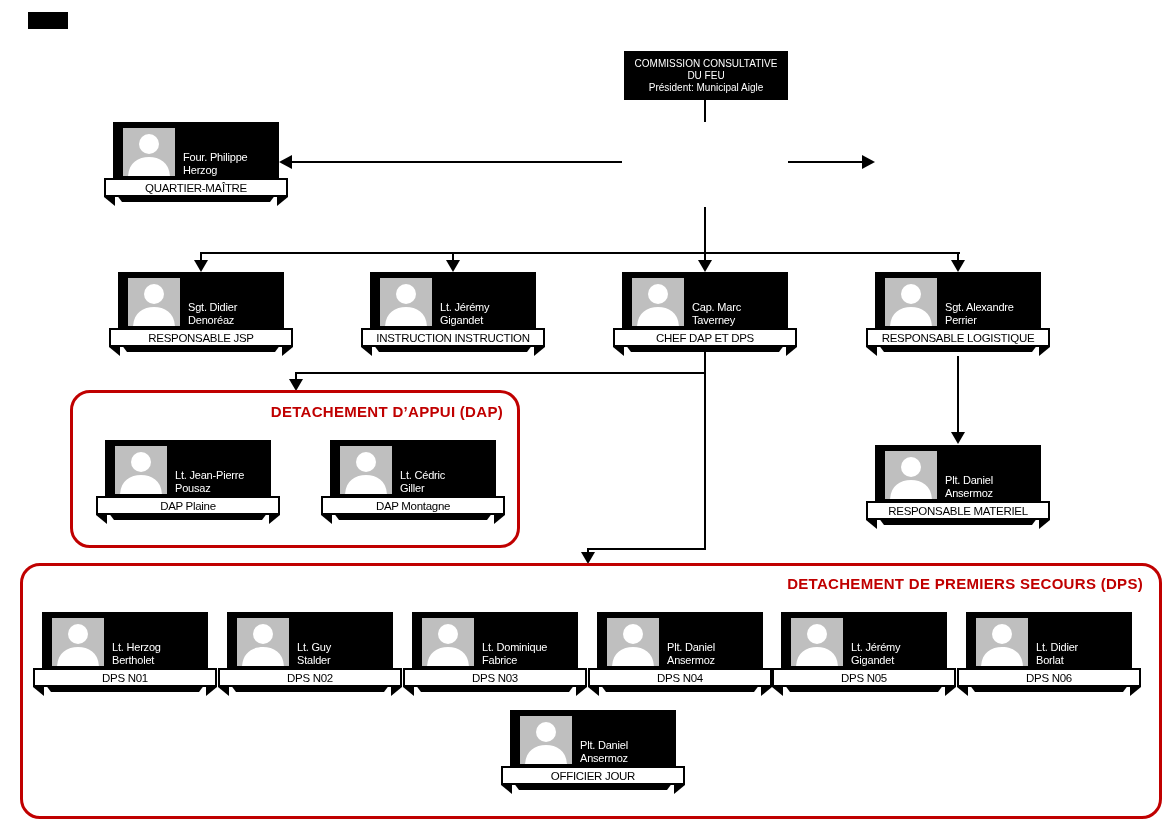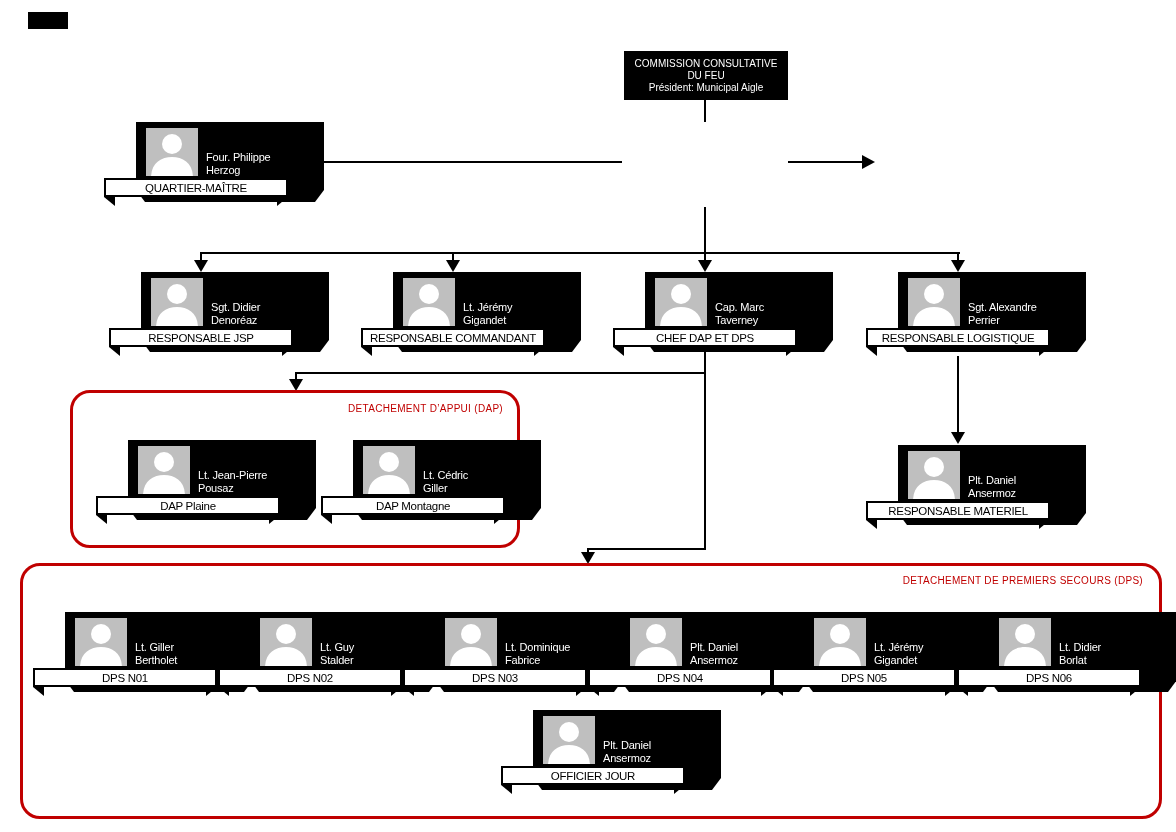--- a/index.html
+++ b/index.html
@@ -6,22 +6,22 @@
   .stage{position:relative;width:1176px;height:832px;background:#ffffff;overflow:hidden;
          font-family:"Liberation Sans",sans-serif;-webkit-font-smoothing:antialiased;}
   
   .logo-mark{position:absolute;left:28px;top:12px;width:40px;height:17px;background:#000;}
   
   .rootbox{position:absolute;left:624px;top:51px;width:164px;height:49px;background:#000;color:#fff;
            display:flex;flex-direction:column;justify-content:center;text-align:center;
            font-size:10px;line-height:12px;box-sizing:border-box;padding:10px 3px;}
   
   .card{position:absolute;width:166px;height:88px;}
-  .cbox{position:absolute;left:0;top:0;width:188px;height:80px;background:#000;
-        clip-path:polygon(0 0,100% 0,100% 85%,calc(100% - 9px) 100%,9px 100%,0 85%);margin-left:23px;}
+  .cbox{position:absolute;left:0;top:0;width:166px;height:80px;background:#000;
+        clip-path:polygon(0 0,100% 0,100% 85%,calc(100% - 9px) 100%,9px 100%,0 85%);}
   .photo{position:absolute;left:10px;top:6px;width:52px;height:48px;background:var(--gray,#BFBFBF);overflow:hidden;}
   .psvg{position:absolute;left:0;top:2px;width:52px;height:48px;}
   .psvg circle,.psvg path{fill:#fff;}
   .pname{position:absolute;left:70px;top:29px;color:#fff;font-size:11px;line-height:13px;letter-spacing:-0.2px;white-space:nowrap;}
   .ribbon{position:absolute;left:-9px;right:-9px;top:56px;height:19px;background:#fff;
           border:2px solid #000;box-sizing:border-box;display:flex;align-items:center;justify-content:center;
           font-size:11.5px;letter-spacing:-0.3px;color:#000;white-space:nowrap;}
   .fold{position:absolute;top:75px;width:11px;height:9px;background:#000;}
   .fold-l{left:-9px;clip-path:polygon(0 0,100% 0,100% 100%);}
   .fold-r{right:-9px;clip-path:polygon(0 0,100% 0,0 100%);}
@@ -30,21 +30,21 @@
   .vline{width:2px;}
   .hline{height:2px;}
   .arr{position:absolute;width:0;height:0;}
   .arr-down{border-left:7px solid transparent;border-right:7px solid transparent;border-top:12px solid #000;}
   .arr-left{border-top:7px solid transparent;border-bottom:7px solid transparent;border-right:13px solid #000;}
   .arr-right{border-top:7px solid transparent;border-bottom:7px solid transparent;border-left:13px solid #000;}
   
   .section{position:absolute;border:3px solid var(--red,#C00000);border-radius:20px;box-sizing:border-box;background:transparent;}
   .dap-section{left:70px;top:390px;width:450px;height:158px;}
   .dps-section{left:20px;top:563px;width:1142px;height:256px;}
-  .section-label{position:absolute;color:var(--red,#C00000);font-size:10px;letter-spacing:.3px;white-space:nowrap;}
+  .section-label{position:absolute;color:var(--red,#C00000);font-size:15px;letter-spacing:.3px;white-space:nowrap;font-weight:bold;}
   .dap-label{right:14px;top:10px;}
   .dps-label{right:16px;top:9px;}
 </style>
 </head>
 <body>
 
 <div class="stage">
 
   <div class="logo-mark"></div>
 
@@ -139,21 +139,21 @@
             <circle cx="26" cy="14" r="10"></circle>
             <path d="M5 48 C5 33 15 27 26 27 C37 27 47 33 47 48 Z"></path>
           </svg>
       </div>
       <div class="pname">
         <div>Lt. Jérémy</div>
           <div>Gigandet</div>
       </div>
     </div>
     <div class="ribbon">
-        <span>RESPONSABLE COMMANDANT</span>
+        <span>INSTRUCTION INSTRUCTION</span>
       </div>
     <div class="fold fold-l"></div>
     <div class="fold fold-r"></div>
   </div>
 
   <div class="card" style="left:622px;top:272px">
     <div class="cbox">
       <div class="photo">
         <svg class="psvg" viewBox="0 0 52 48">
             <circle cx="26" cy="14" r="10"></circle>
@@ -254,21 +254,21 @@
 
   <div class="card" style="left:42px;top:612px">
     <div class="cbox">
       <div class="photo">
         <svg class="psvg" viewBox="0 0 52 48">
             <circle cx="26" cy="14" r="10"></circle>
             <path d="M5 48 C5 33 15 27 26 27 C37 27 47 33 47 48 Z"></path>
           </svg>
       </div>
       <div class="pname">
-        <div>Lt. Giller</div>
+        <div>Lt. Herzog</div>
           <div>Bertholet</div>
       </div>
     </div>
     <div class="ribbon">
         <span>DPS N01</span>
       </div>
     <div class="fold fold-l"></div>
     <div class="fold fold-r"></div>
   </div>
 

